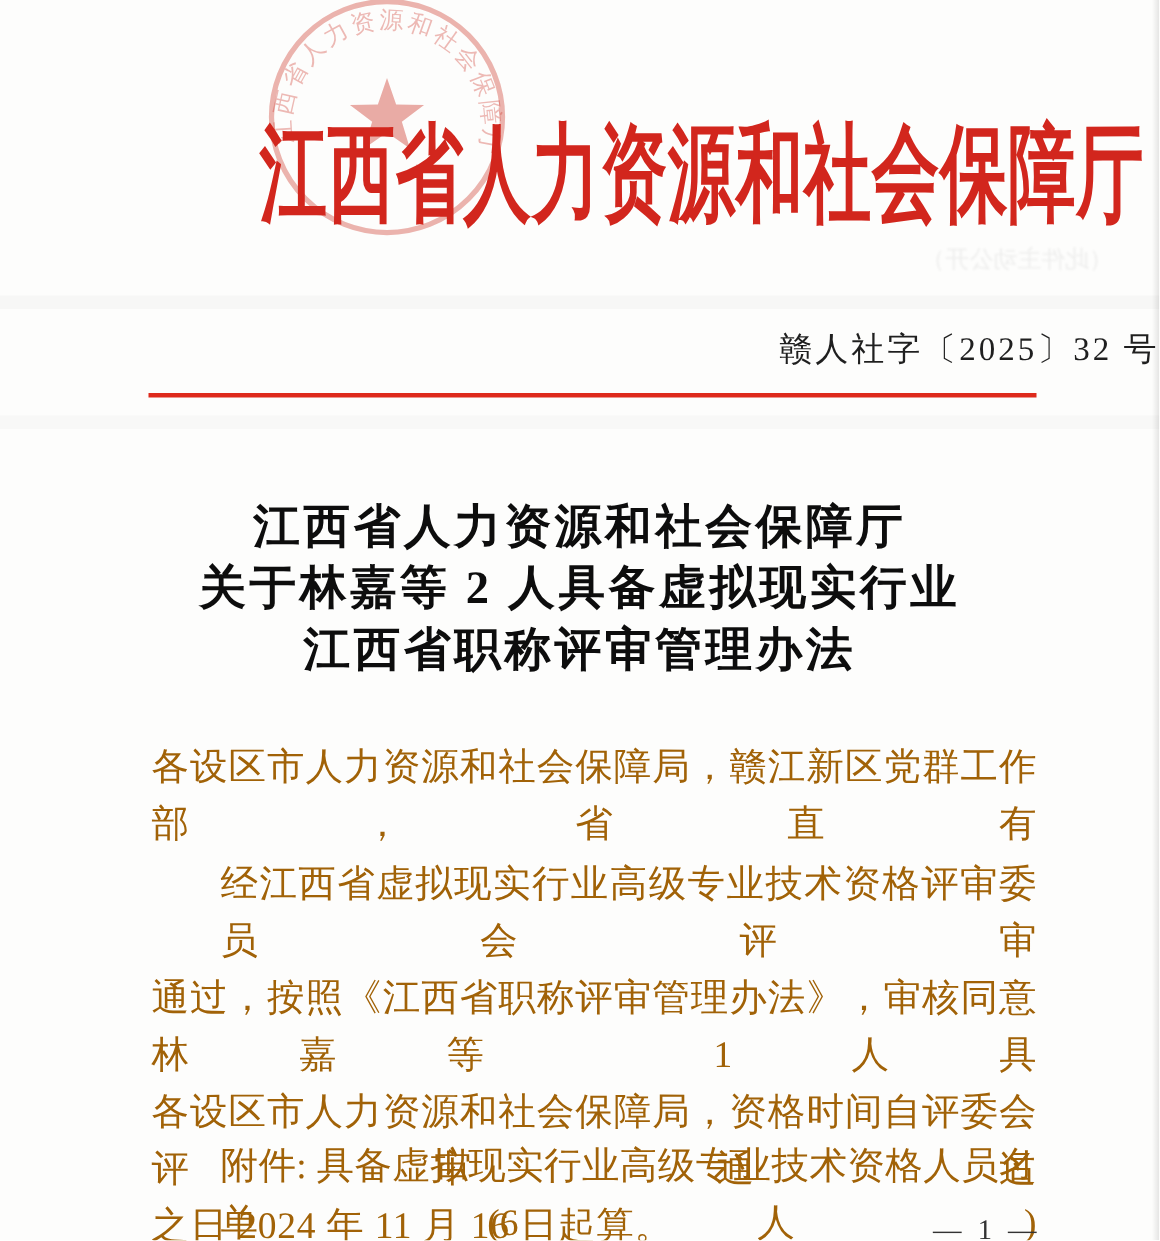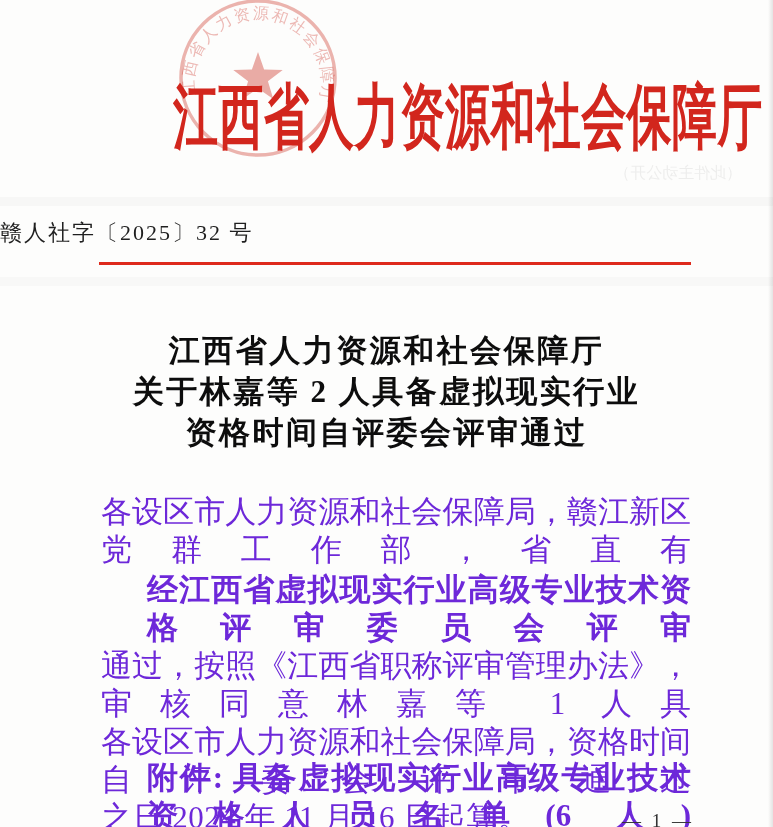--- a/index.html
+++ b/index.html
@@ -50,21 +50,21 @@
     color: var(--masthead-red, #d2261d);
     white-space: nowrap;
     transform: scaleX(0.63);
     transform-origin: center;
     letter-spacing: 1px;
   }
 
   
   .doc-number {
     position: absolute; top: 218px; left: 0; width: 773px;
-    text-align: left;
+    text-align: right;
     font-size: 22px; letter-spacing: 2px; color: #1f1f1f;
   }
 
   
   .red-rule {
     position: absolute; top: 262px; left: 99px; width: 592px; height: 3px;
     background: var(--rule-red, #de2a1c);
   }
 
   
@@ -74,31 +74,31 @@
     font-size: 31px; font-weight: bold; color: #0d0d0d;
     line-height: 41px; letter-spacing: 2.5px;
   }
 
   
   .body-block { position: absolute; left: 101px; width: 590px; }
   .salutation { top: 493px; }
   .main-para  { top: 571px; }
   .attachment-block { top: 759px; }
   .line {
-    font-size: 31px; line-height: 38px; color: #6d28d9;
+    font-size: 25px; line-height: 38px; color: #a16207;
     letter-spacing: 0.5px;
     white-space: nowrap;
   }
   .line.justify {
     white-space: normal;
     text-align: justify;
     text-align-last: justify;
     letter-spacing: normal;
   }
-  .line.indent { padding-left: 46px; font-weight: bold; }
+  .line.indent { padding-left: 46px; }
 
   
   .page-number {
     position: absolute; top: 810px; left: 588px; width: 140px;
     text-align: center; font-size: 19px; color: #333;
     letter-spacing: 3px;
   }
 </style>
 </head>
 <body>
@@ -126,21 +126,21 @@
 
   <div class="red-rule"></div>
 
   <div class="scan-band" style="top:197px;"></div>
   <div class="scan-band" style="top:277px; opacity:0.7;"></div>
   <div class="edge-right"></div>
 
   <div class="notice-title">
     <div>江西省人力资源和社会保障厅</div>
     <div>关于林嘉等 2 人具备虚拟现实行业</div>
-    <div>资格时间自评委会评审通过</div>
+    <div>江西省职称评审管理办法</div>
   </div>
 
   <div class="body-block salutation">
     <div class="line justify">各设区市人力资源和社会保障局，赣江新区党群工作部，省直有</div>
   </div>
 
   <div class="body-block main-para">
     <div class="line justify indent">经江西省虚拟现实行业高级专业技术资格评审委员会评审</div>
     <div class="line justify">通过，按照《江西省职称评审管理办法》，审核同意林嘉等 1 人具</div>
     <div class="line justify">各设区市人力资源和社会保障局，资格时间自评委会评审通过</div>

